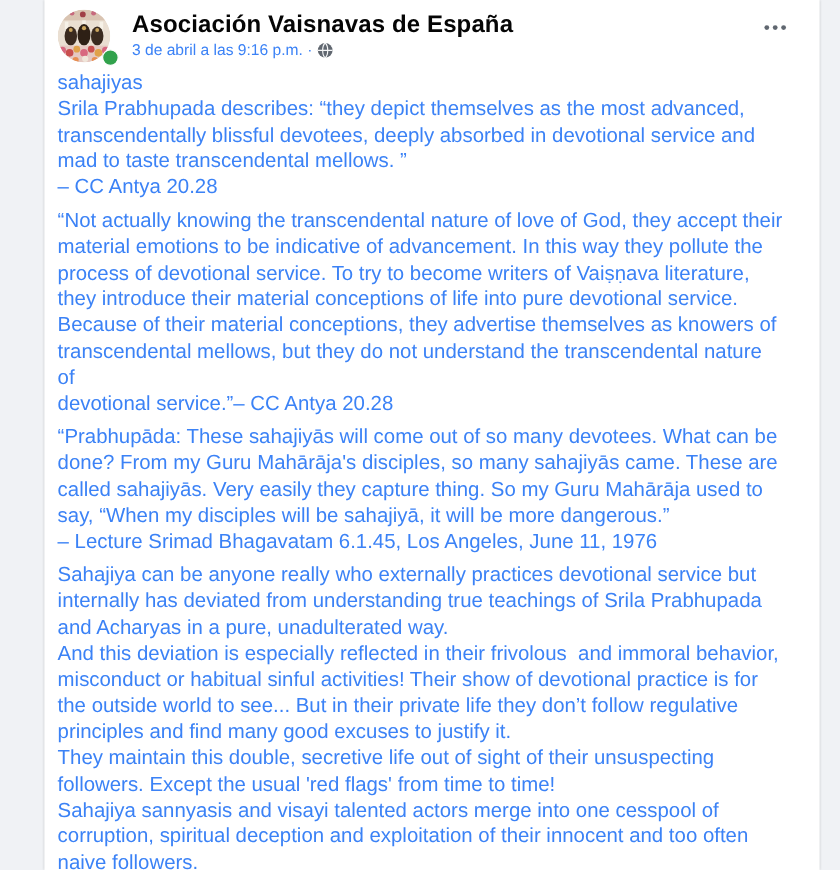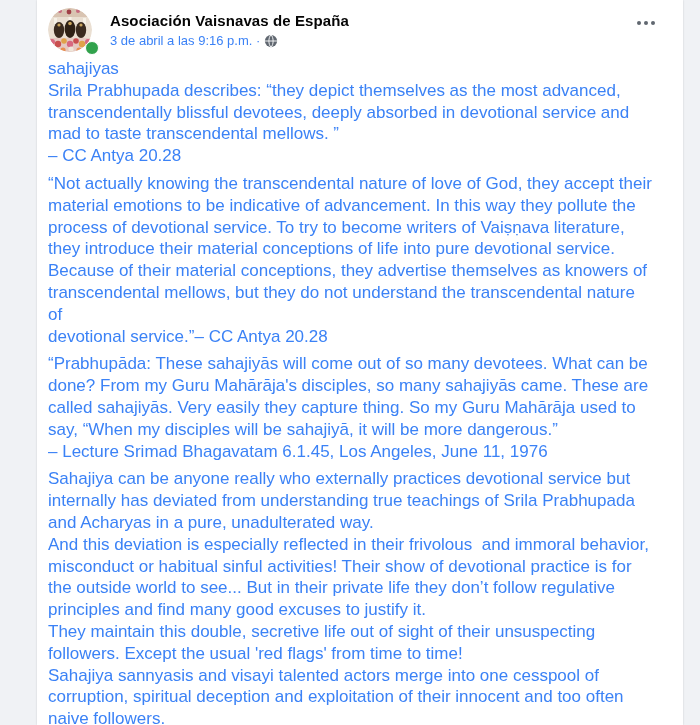--- a/index.html
+++ b/index.html
@@ -22,21 +22,21 @@
   .header { position:relative; height:48px; margin-bottom:2px; }
   .avatar-wrap { position:absolute; left:0; top:0; width:44px; height:44px; cursor:pointer; }
   .avatar-img { width:44px; height:44px; border-radius:50%; overflow:hidden; display:block; }
   .status-dot {
     position:absolute; right:-7px; bottom:-3px;
     width:14px; height:14px; border-radius:50%;
     background:#31a24c; border:1.5px solid #fff;
   }
   .header-text { margin-left:62px; padding-top:3px; }
   .page-name {
-    font-size:15px; font-weight:700; color:#050505; line-height:20px;
+    font-size:20px; font-weight:700; color:#050505; line-height:20px;
     letter-spacing:.1px; cursor:pointer; display:inline-block;
   }
   .timestamp-row {
     margin-top:2px; font-size:13px; color:#3b82f6;
     display:flex; align-items:center; gap:4px; cursor:pointer; width:max-content;
   }
   .globe { display:inline-block; width:14px; height:14px; margin-top:1px; }
 
   .more-btn {
     position:absolute; top:17px; right:24px;

